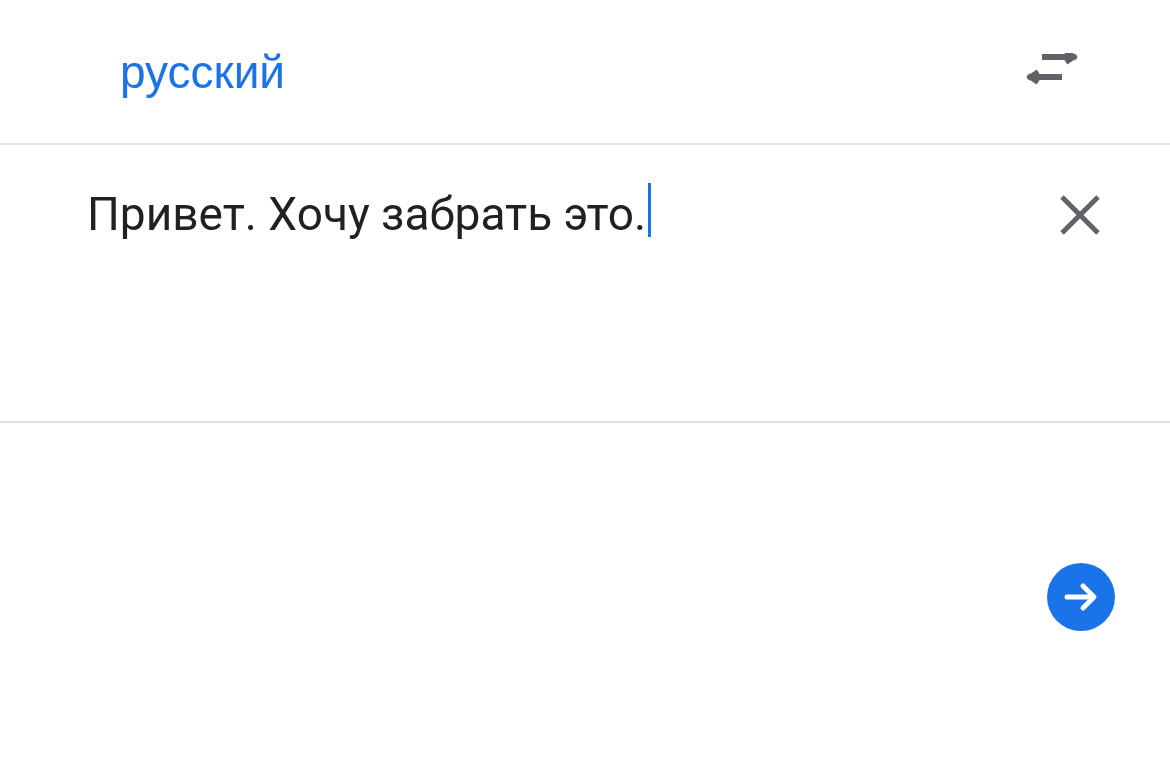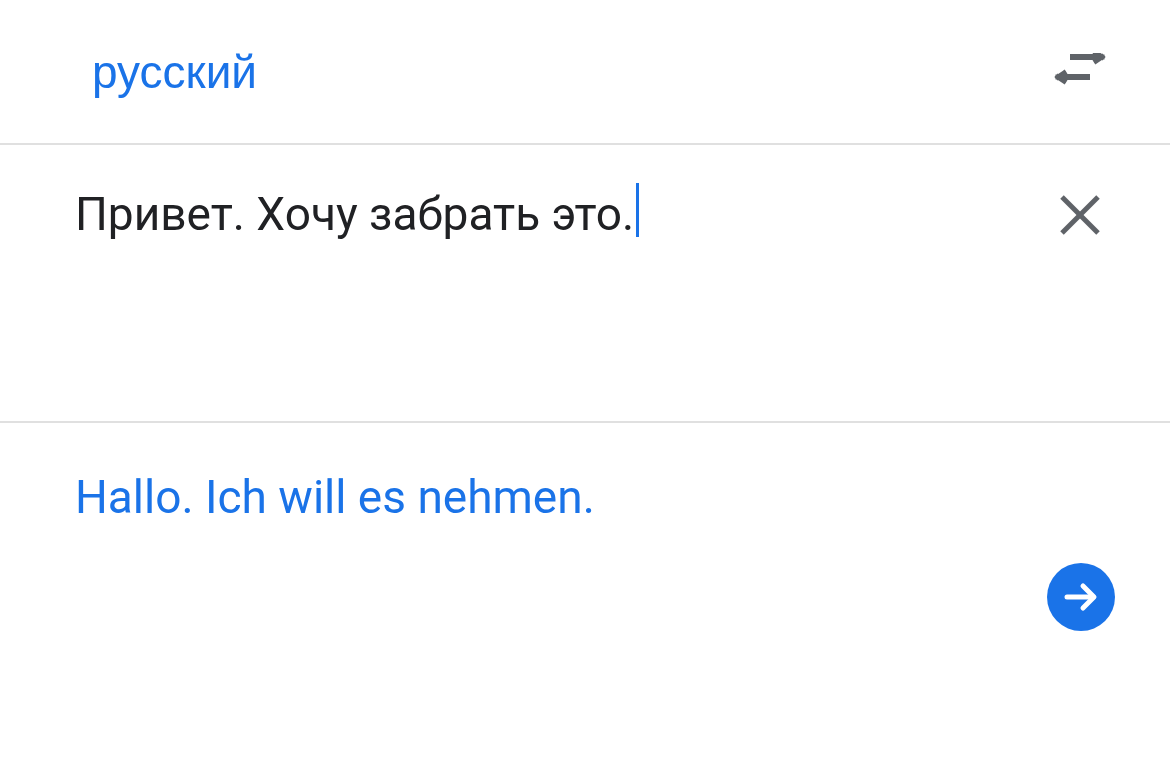--- a/index.html
+++ b/index.html
@@ -12,21 +12,21 @@
       background: #ffffff;
       width: 1170px;
       height: 768px;
       overflow: hidden;
     }
     .header {
       display: flex;
       align-items: center;
       justify-content: space-between;
       height: 145px;
-      padding: 0 52px;
+      padding: 0 80px;
       border-bottom: 2px solid #e0e0e0;
     }
     .lang-button {
       color: #1a73e8;
       font-size: 46px;
       font-weight: 400;
       background: none;
       border: none;
       cursor: pointer;
       padding: 0 40px;
@@ -46,20 +46,21 @@
     }
     .input-section {
       position: relative;
       padding: 40px 75px 80px 75px;
       border-bottom: 2px solid #e0e0e0;
       min-height: 278px;
     }
     .input-text-wrapper {
       display: flex;
       align-items: flex-start;
+      margin-left: 12px;
     }
     .input-text {
       font-size: 46px;
       color: #202124;
       line-height: 1.3;
       display: inline;
     }
     .cursor {
       display: inline-block;
       width: 3px;
@@ -139,20 +140,19 @@
   </div>
   <button class="clear-button">
     <svg class="clear-icon" viewBox="0 0 44 44">
       <line x1="4" y1="4" x2="40" y2="40" stroke="#5f6368" stroke-width="5" stroke-linecap="butt"></line>
       <line x1="40" y1="4" x2="4" y2="40" stroke="#5f6368" stroke-width="5" stroke-linecap="butt"></line>
     </svg>
   </button>
 </div>
 
 <div class="output-section">
-  <div class="output-text">Hallo.  Ich will es nehmen.</div>
   <button class="go-button">
     <svg class="arrow-icon" viewBox="0 0 36 36">
       <line x1="4" y1="18" x2="30" y2="18" stroke="#ffffff" stroke-width="5" stroke-linecap="round"></line>
       <polyline points="20,7 31,18 20,29" stroke="#ffffff" stroke-width="5" stroke-linecap="round" stroke-linejoin="round" fill="none"></polyline>
     </svg>
   </button>
 </div>
 
 </body></html>

